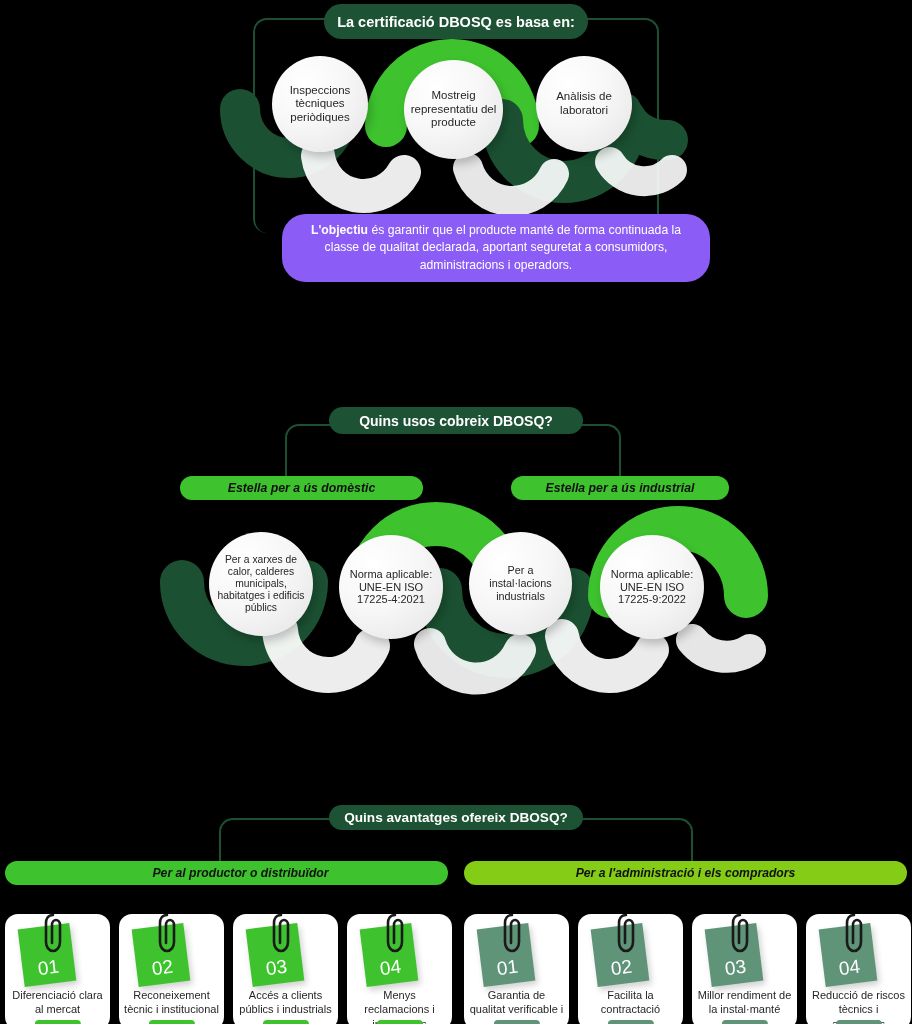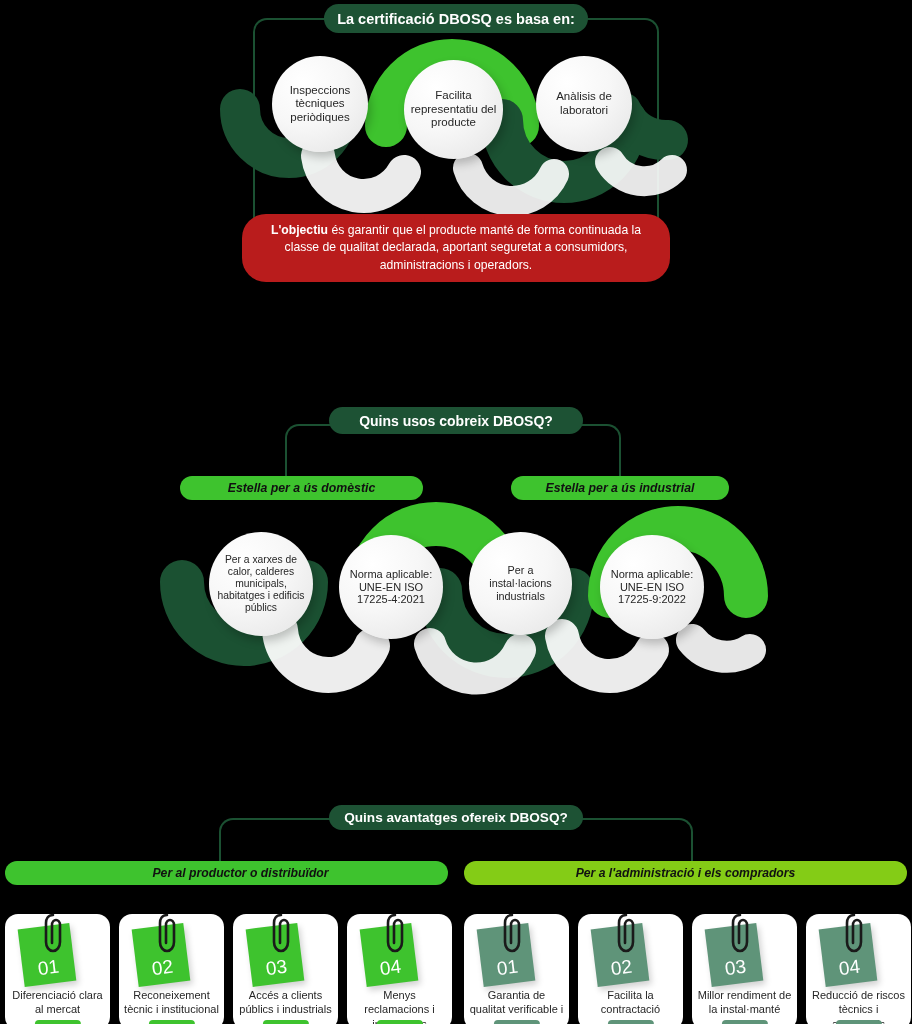--- a/index.html
+++ b/index.html
@@ -76,29 +76,30 @@
     justify-content: center;
     text-align: center;
     color: #262626;
     z-index: 4;
   }
   .circle span { display: block; line-height: 1.18; padding: 0 6px; }
 
   
   .statement {
     position: absolute;
-    background: #b91c1c;
+    background: #8b5cf6;
     color: #ffffff;
     border-radius: 24px;
     text-align: center;
     display: flex;
     align-items: center;
     justify-content: center;
     z-index: 5;
     line-height: 1.42;
+    margin-left: 40px;
   }
   .statement b { font-weight: bold; }
 
   
   .card {
     position: absolute;
     background: #ffffff;
     border-radius: 13px;
     box-shadow: 0 3px 9px rgba(0,0,0,0.3);
     overflow: visible;
@@ -156,21 +157,21 @@
 </style>
 </head>
 <body>
 
 <div class="page">
 
   <div class="section" style="left:0; top:0; width:912px; height:300px;">
 
     <div class="bracket no-bottom" style="left:253px; top:18px; width:406px; height:215px;"></div>
 
-    <div class="title-pill" style="left:324px; top:4px; width:264px; height:29px; font-size:14.5px;">
+    <div class="title-pill" style="left:324px; top:4px; width:264px; height:35px; font-size:14.5px;">
       <span>La certificació DBOSQ es basa en:</span>
     </div>
 
     <div class="wave" style="left:232px; top:52px; width:450px; height:148px;">
       <svg width="450" height="148" viewBox="0 0 450 148">
         <defs>
           <linearGradient id="s1dark1" x1="0" y1="0" x2="0" y2="1">
             <stop offset="0" stop-color="#1b5132"></stop>
               <stop offset="1" stop-color="#13insert" stop-opacity="1"></stop>
           </linearGradient>
@@ -187,21 +188,21 @@
         <path d="M86,104 A46,46 0 0 0 172,120" fill="none" stroke="#ffffff" stroke-width="34" stroke-linecap="round" opacity="0.92"></path>
         <path d="M236,116 A46,46 0 0 0 322,122" fill="none" stroke="#ffffff" stroke-width="30" stroke-linecap="round" opacity="0.9"></path>
         <path d="M378,110 A40,40 0 0 0 440,118" fill="none" stroke="#ffffff" stroke-width="30" stroke-linecap="round" opacity="0.9"></path>
       </svg>
     </div>
 
     <div class="circle" style="left:272px; top:56px; width:96px; height:96px; font-size:11.5px;">
       <span>Inspeccions tècniques periòdiques</span>
     </div>
     <div class="circle" style="left:404px; top:60px; width:99px; height:99px; font-size:11.5px;">
-      <span>Facilita representatiu del producte</span>
+      <span>Mostreig representatiu del producte</span>
     </div>
     <div class="circle" style="left:536px; top:56px; width:96px; height:96px; font-size:11.5px;">
       <span>Anàlisis de laboratori</span>
     </div>
 
     <div class="statement" style="left:242px; top:214px; width:428px; height:68px; font-size:12.2px;">
       <div style="padding:0 22px;">
         <b>L'objectiu</b><span> és garantir que el producte manté de forma continuada la classe de qualitat declarada, aportant seguretat a consumidors, administracions i operadors.</span>
       </div>
     </div>

